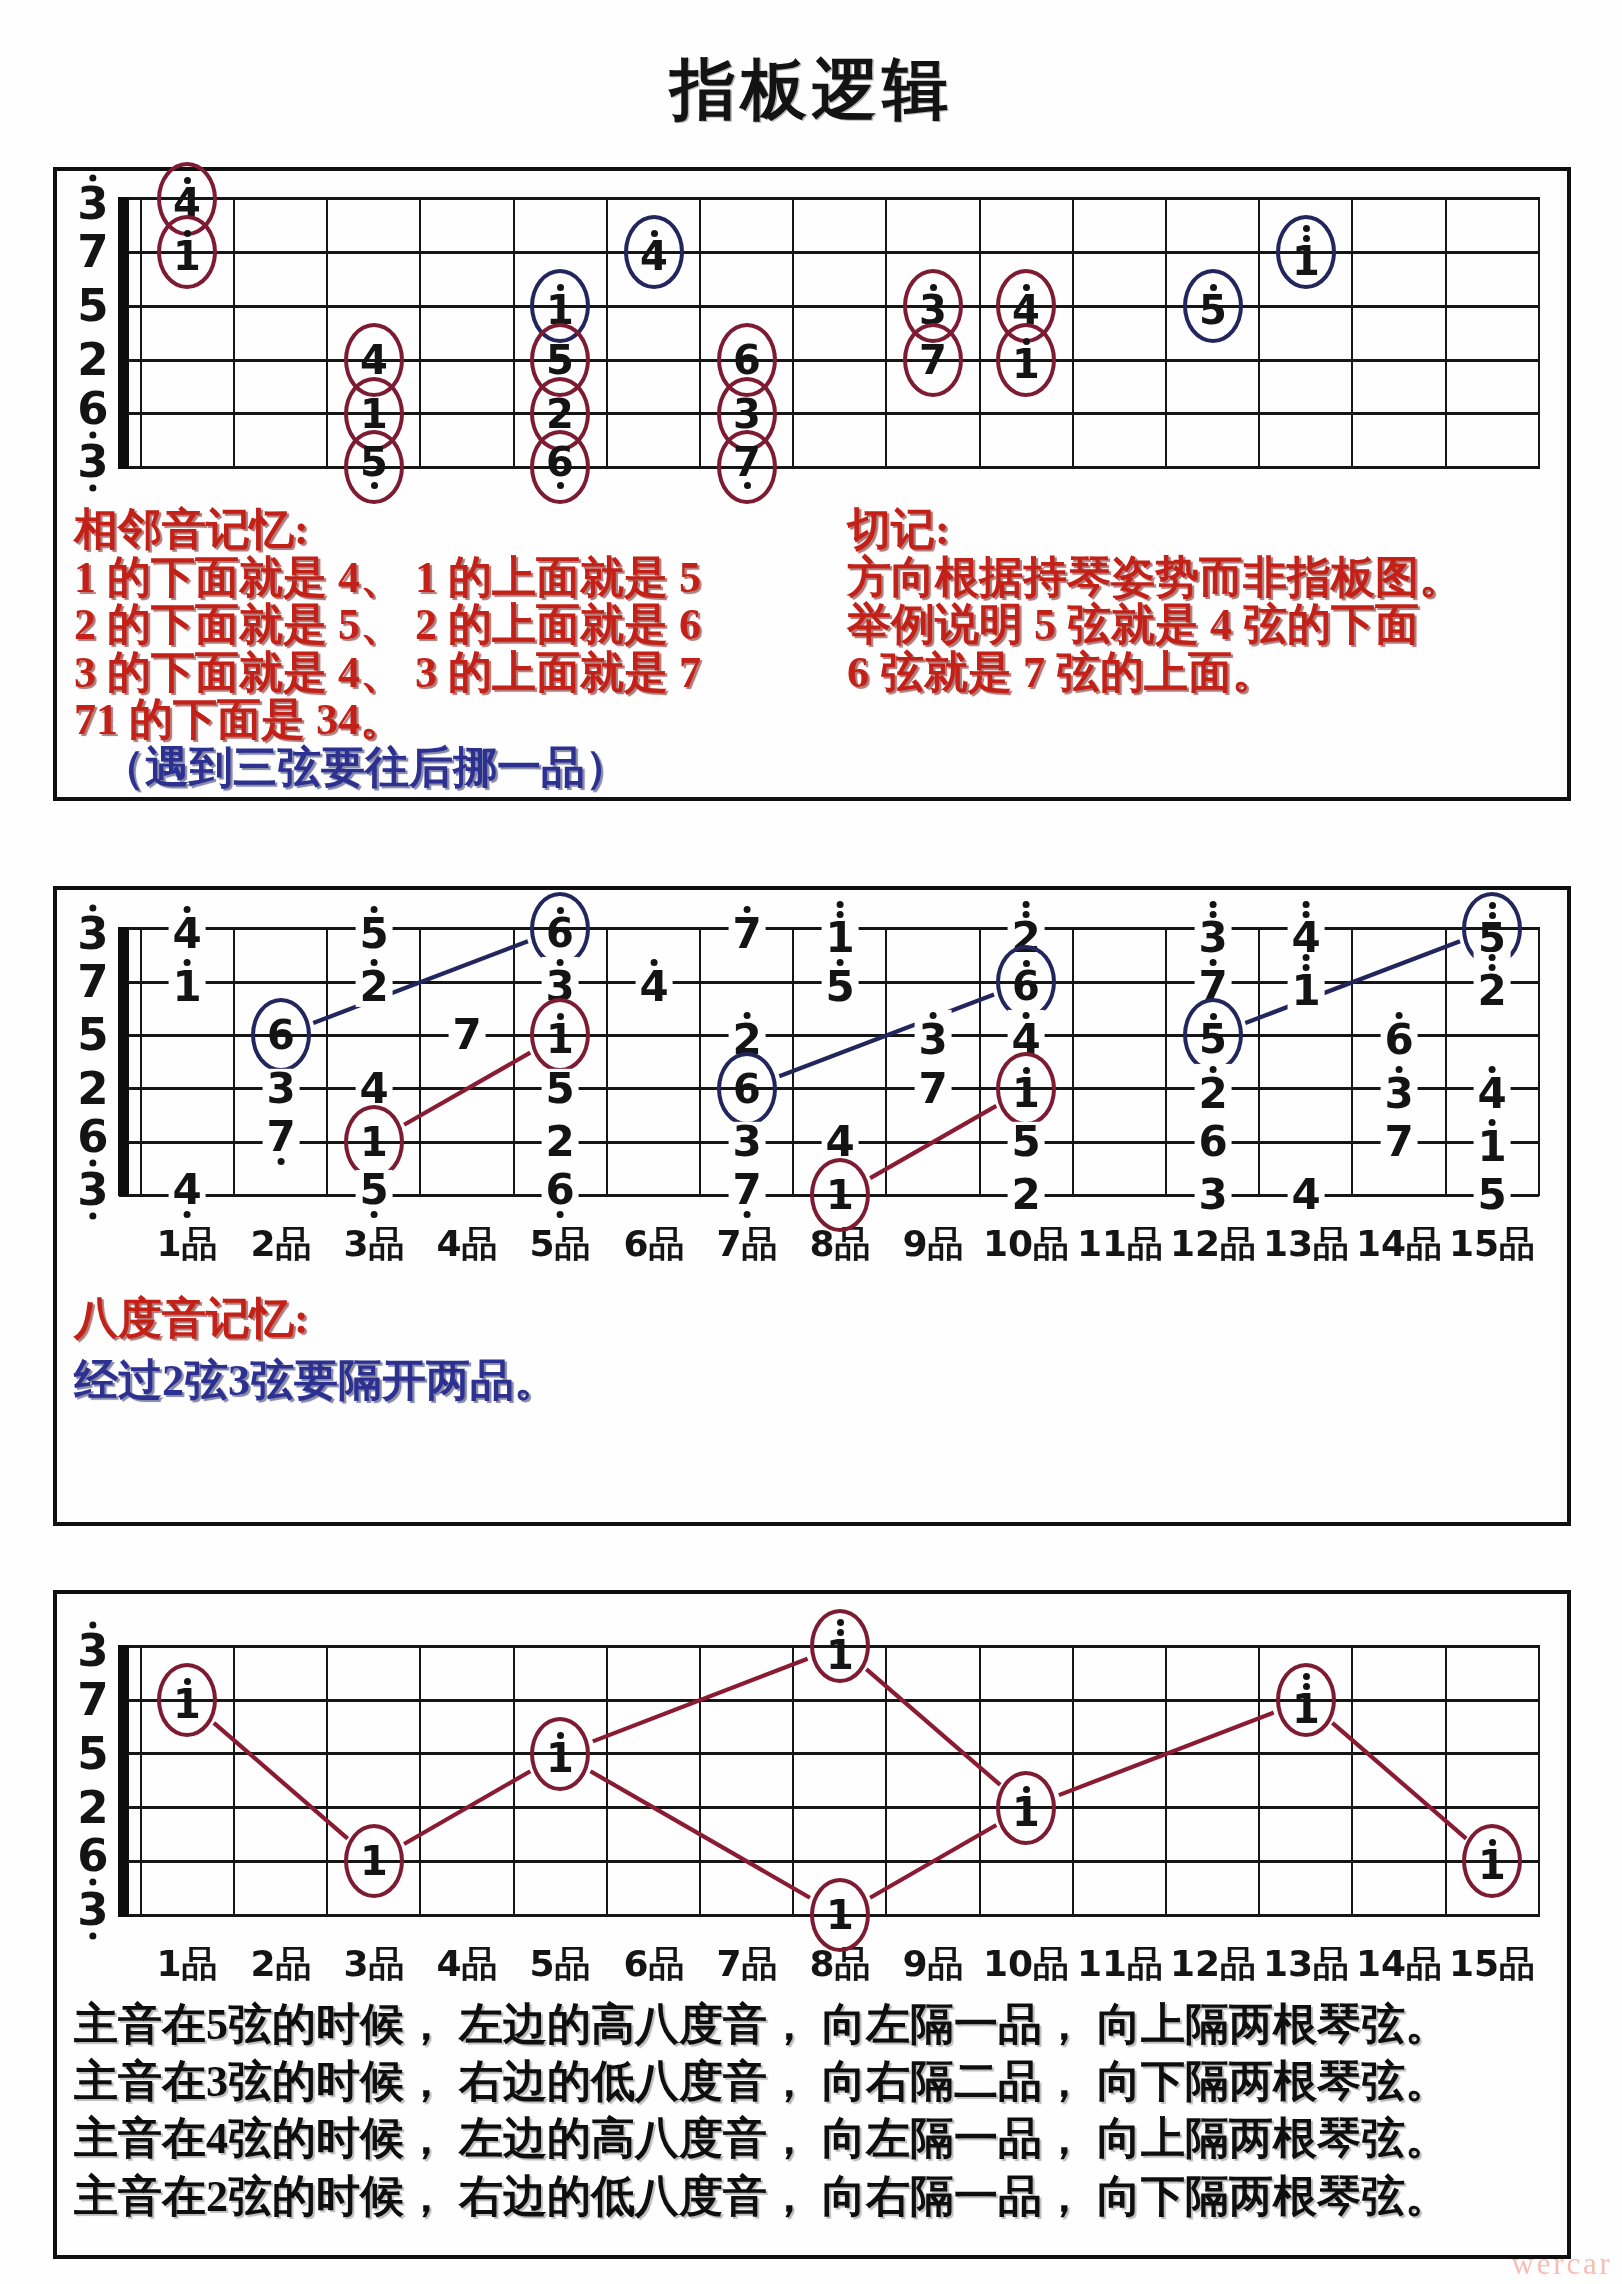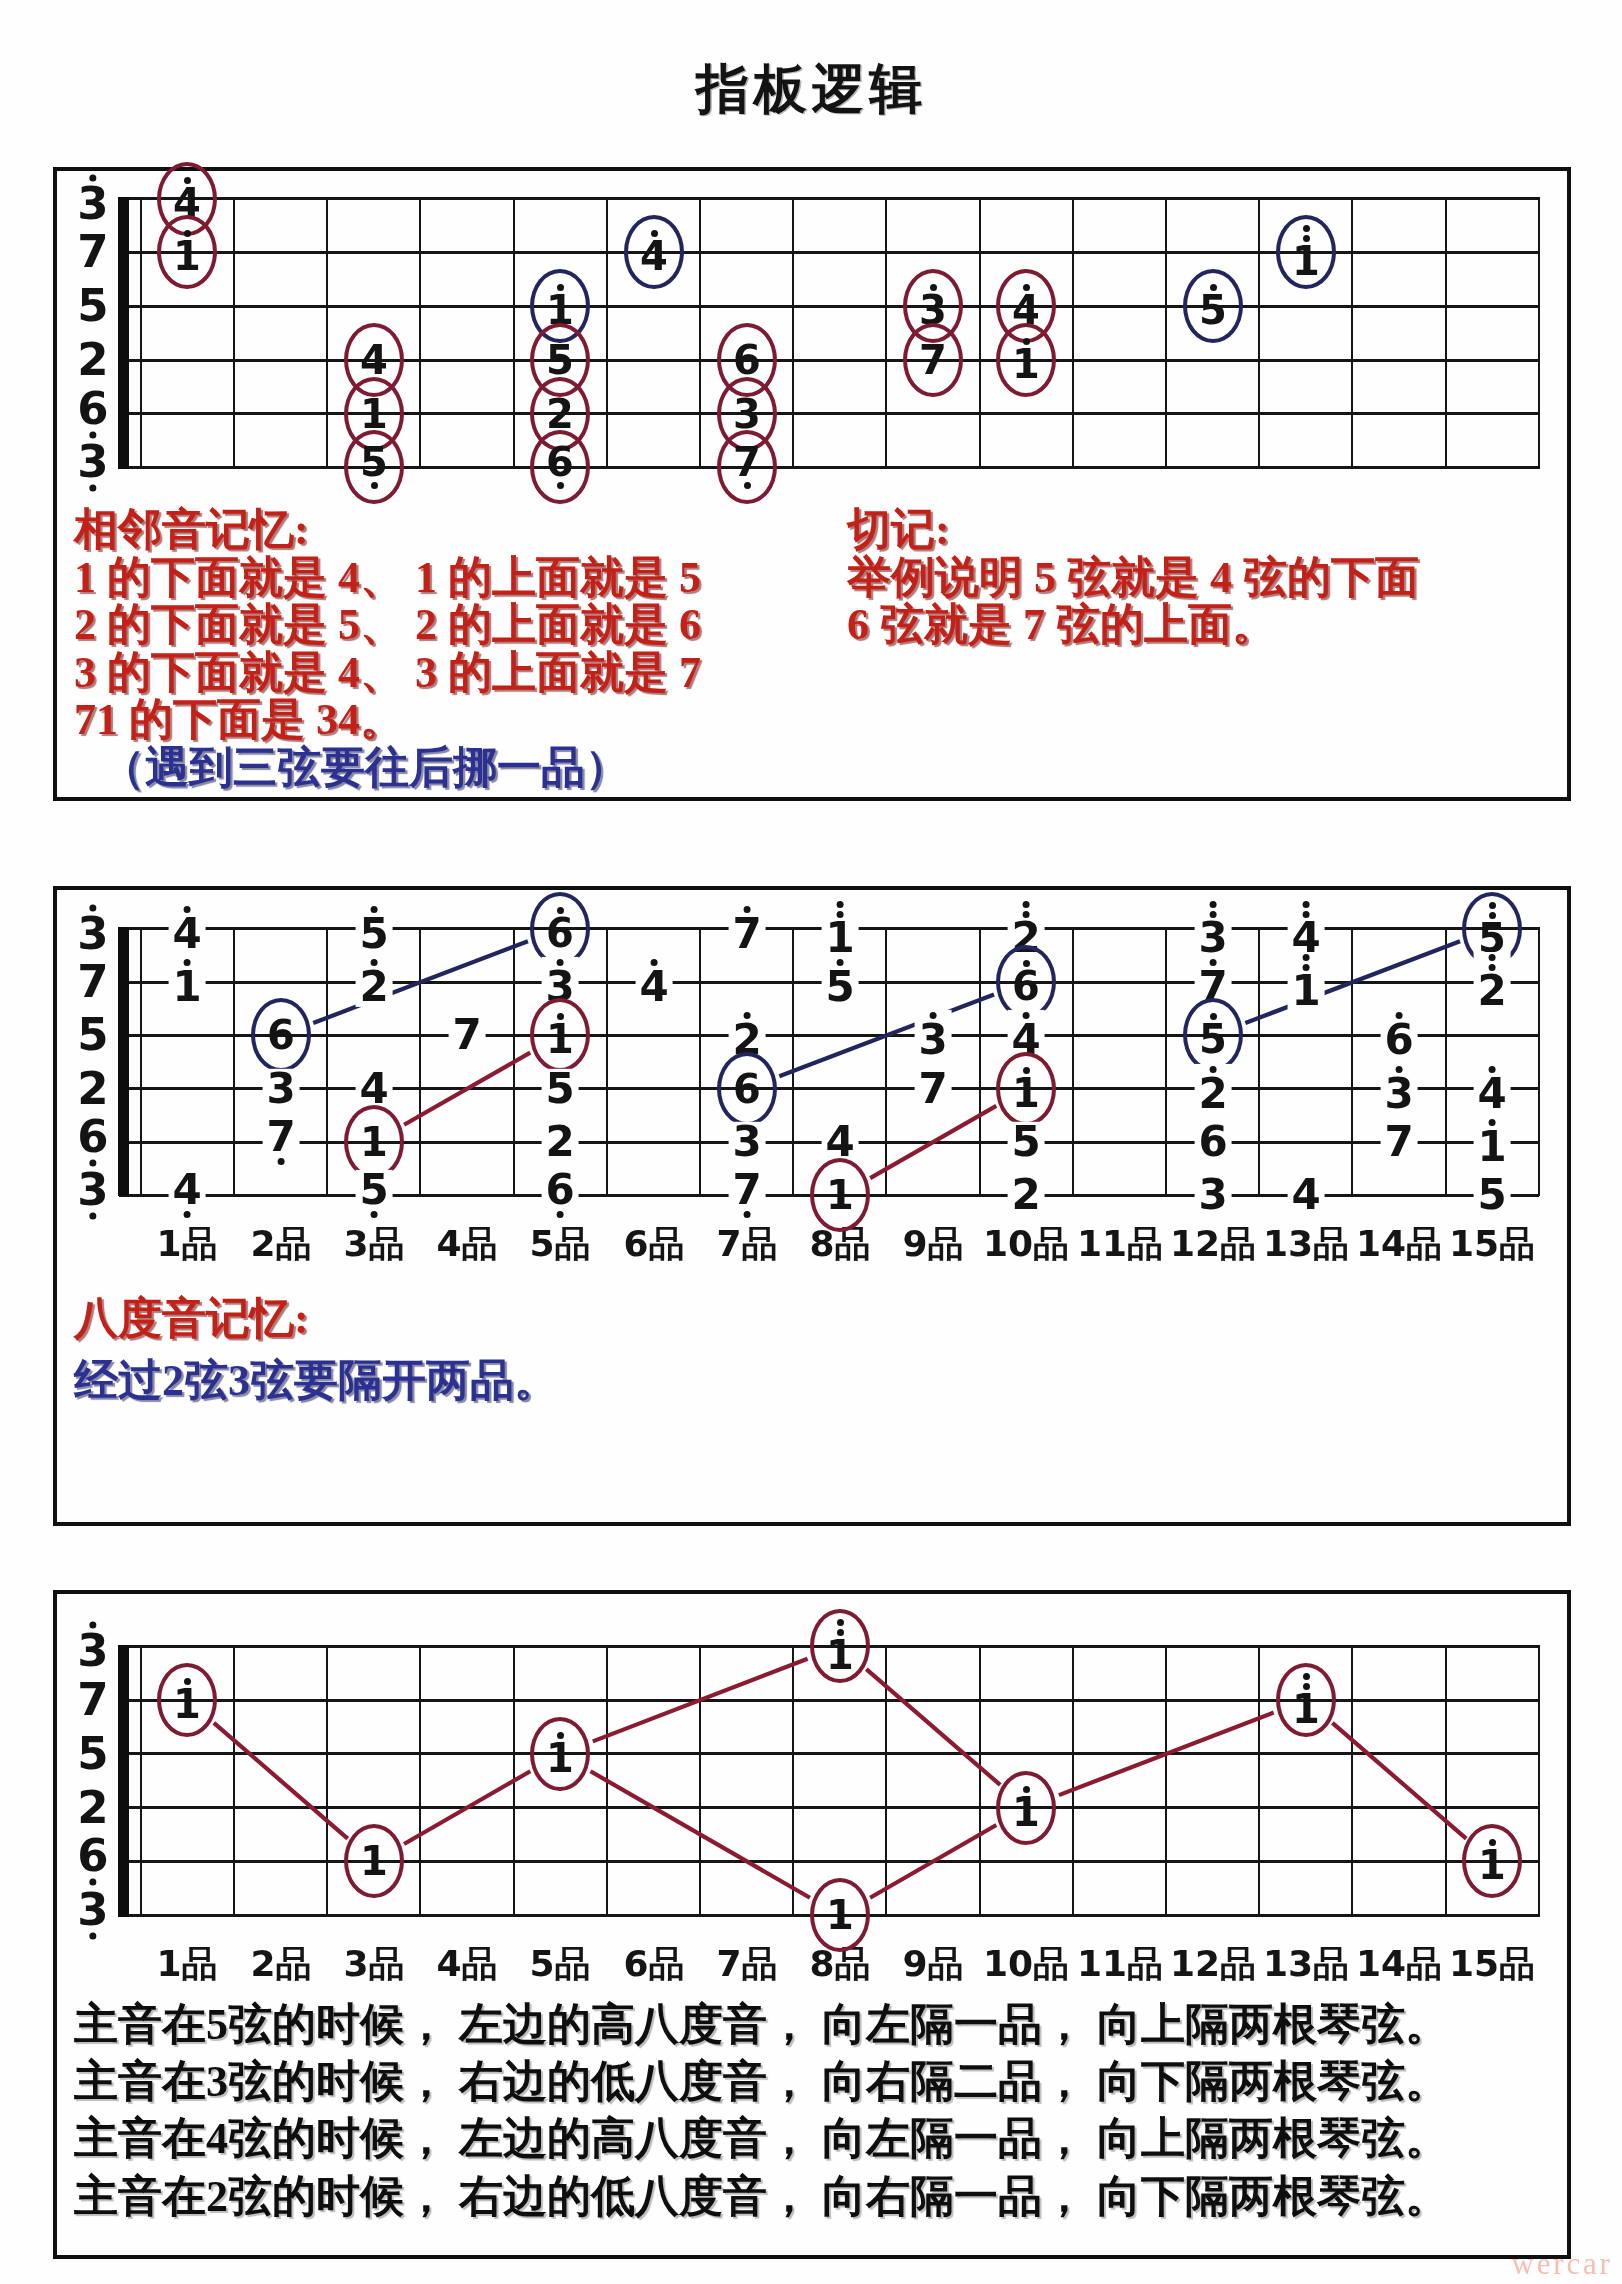--- a/index.html
+++ b/index.html
@@ -1,19 +1,19 @@
 <!DOCTYPE html>
 <html style="font-size:7.5px"><head>
 <meta charset="utf-8">
 <style>
   html,body{margin:0;padding:0;background:#ffffff;}
   #page{position:relative;width:1623px;height:2284px;background:#fefefe;overflow:hidden;
         font-family:"Liberation Serif",serif;}
-  .title{position:absolute;left:0;right:0;top:45px;text-align:center;margin:9px;
-         font-size:53px;font-weight:900;color:#131313;letter-spacing:4.7px;
+  .title{position:absolute;left:0;right:0;top:45px;text-align:center;margin:0;
+         font-size:66px;font-weight:900;color:#131313;letter-spacing:4.7px;
          font-family:"Liberation Serif",serif;text-shadow:1.4px 1.4px 0.5px rgba(0,0,0,.28);}
   .box{position:absolute;border:4.2px solid #101010;background:transparent;box-sizing:border-box;}
   .hline{position:absolute;height:2.8px;background:#161616;z-index:1;}
   .vline{position:absolute;width:2.3px;background:#161616;z-index:1;}
   .nut{position:absolute;width:11.3px;background:#0d0d0d;z-index:1;}
   #wires{position:absolute;left:0;top:0;z-index:2;pointer-events:none;}
   .note,.slabel{position:absolute;transform:translate(-50%,-50%);display:flex;
         flex-direction:column;align-items:center;justify-content:center;z-index:3;
         font-family:"DejaVu Sans",sans-serif;font-weight:700;color:#141414;line-height:.92;}
   .note .num{font-size:42px;}
@@ -69,20 +69,21 @@
         <div class="tline t3d-red">2 的下面就是 5、 2 的上面就是 6</div>
         <div class="tline t3d-red">3 的下面就是 4、 3 的上面就是 7</div>
         <div class="tline t3d-red">71 的下面是 34。</div>
       </div>
     <div class="tline t3d-blue indent">（遇到三弦要往后挪一品）</div>
   </div>
 
   <div class="tb" id="tb1r" style="left:847px;top:506px;">
     <div class="tline t3d-red">切记:</div>
     <div id="tb1r-lines">
+        <div class="tline t3d-red">方向根据持琴姿势而非指板图。</div>
         <div class="tline t3d-red">举例说明 5 弦就是 4 弦的下面</div>
         <div class="tline t3d-red">6 弦就是 7 弦的上面。</div>
       </div>
   </div>
 
   <div class="tb lh-wide" id="tb2" style="left:74px;top:1288px;">
     <div class="tline t3d-red">八度音记忆:</div>
     <div class="tline t3d-blue">经过2弦3弦要隔开两品。</div>
   </div>
 

